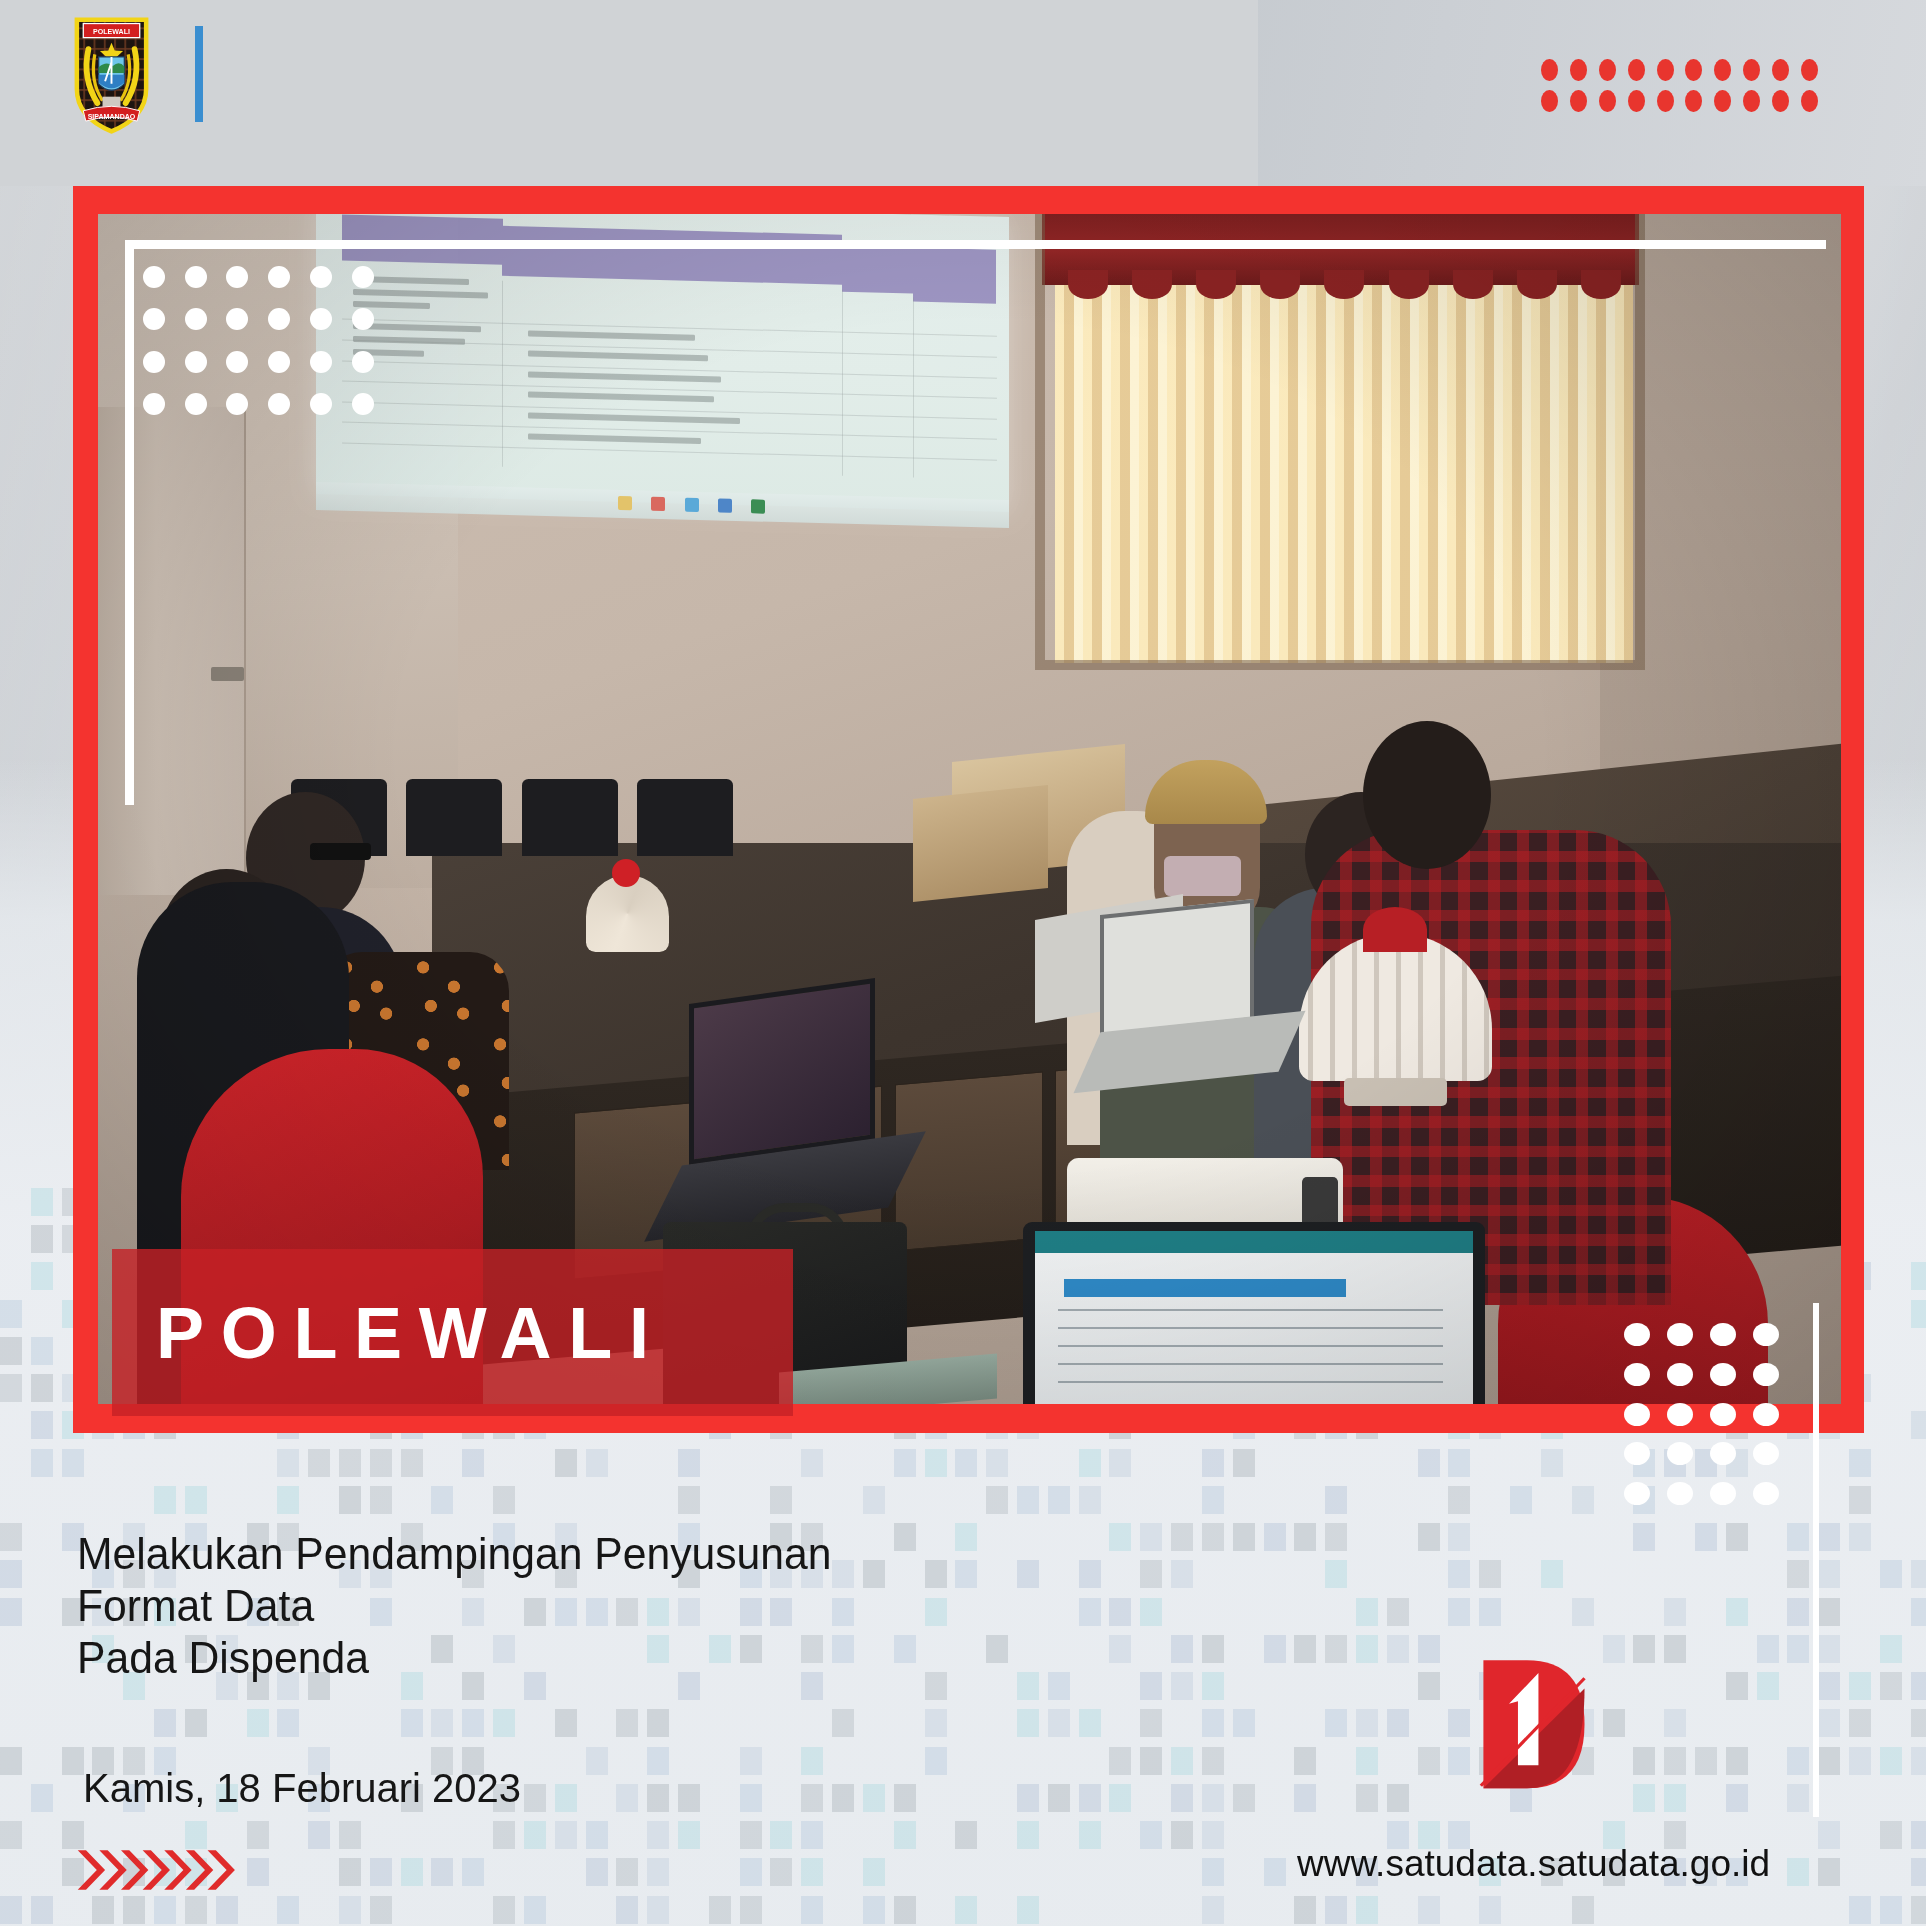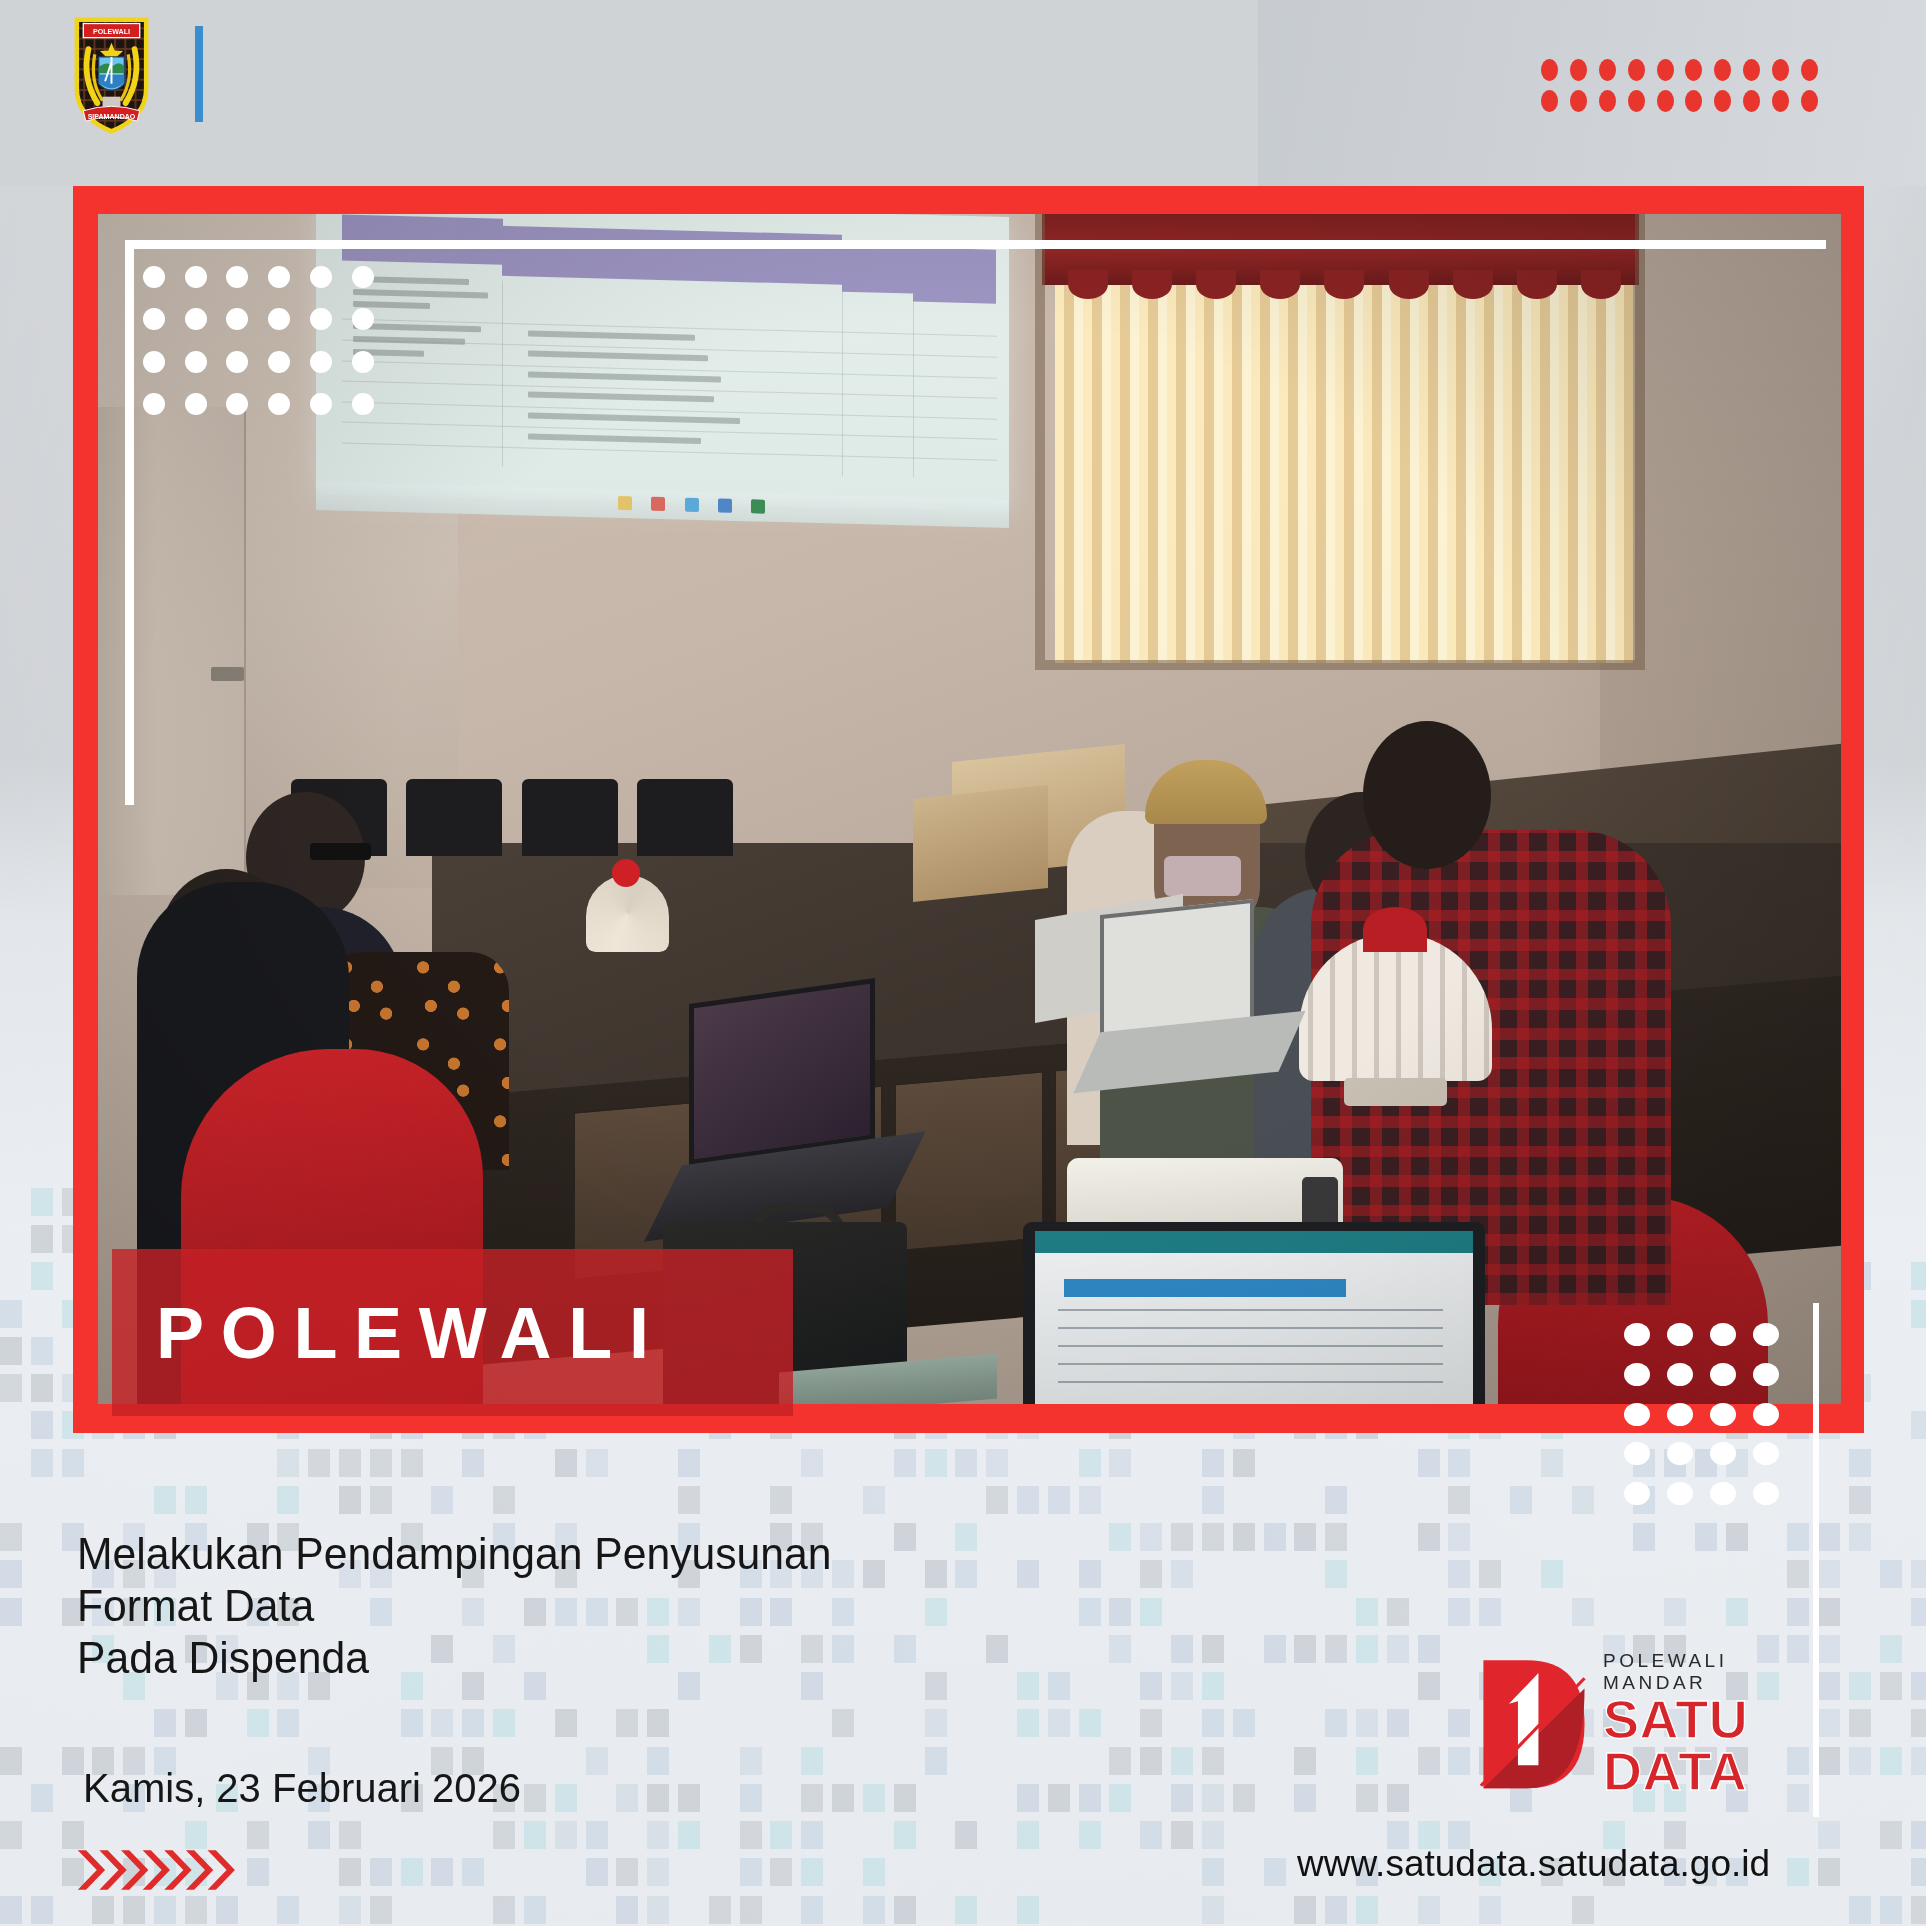--- a/index.html
+++ b/index.html
@@ -1121,41 +1121,36 @@
 <div id="statistik-banner">
   <div id="statistik-text">POLEWALI</div>
 </div>
 
 <div id="title-block">
   <div class="tl">Melakukan Pendampingan Penyusunan</div>
   <div class="tl">Format Data</div>
   <div class="tl">Pada Dispenda</div>
 </div>
 
-<div id="date-text">Kamis, 23 Februari 2026</div>
+<div id="date-text">Kamis, 18 Februari 2023</div>
 <div id="chevrons"><svg width="172" height="42" viewBox="0 0 268 66">
       <path d="M0 2 L30 33 L0 64 L13 64 L43 33 L13 2 Z" fill="#e02b2b"></path>
       <path d="M34 2 L64 33 L34 64 L47 64 L77 33 L47 2 Z" fill="#e02b2b"></path>
       <path d="M68 2 L98 33 L68 64 L81 64 L111 33 L81 2 Z" fill="#e02b2b"></path>
       <path d="M102 2 L132 33 L102 64 L115 64 L145 33 L115 2 Z" fill="#e02b2b"></path>
       <path d="M136 2 L166 33 L136 64 L149 64 L179 33 L149 2 Z" fill="#e02b2b"></path>
       <path d="M170 2 L200 33 L170 64 L183 64 L213 33 L183 2 Z" fill="#e02b2b"></path>
       <path d="M204 2 L234 33 L204 64 L217 64 L247 33 L217 2 Z" fill="#e02b2b"></path>
     </svg></div>
 
 <div id="satudata">
   <div id="sd-mark">
     <svg viewBox="0 0 175 215" width="112" height="138">
       <path d="M10 8 H78 Q168 8 168 108 Q168 208 78 208 H10 Z" fill="#e0262c"></path>
       <path d="M10 208 L168 52 Q168 208 78 208 Z" fill="#b01f25"></path>
       <path d="M50 76 L96 28 L96 172 L64 172 L64 72 Z" fill="#ffffff"></path>
       <path d="M168 36 L6 204" stroke="#e0262c" stroke-width="5" fill="none"></path>
     </svg>
   </div>
-  <div id="sd-text">
-    <div id="sd-pm">POLEWALI MANDAR</div>
-    <div id="sd-satu">SATU</div>
-    <div id="sd-data">DATA</div>
-  </div>
 </div>
 
 <div id="url-text">www.satudata.satudata.go.id</div>
 
 
 </body></html>

